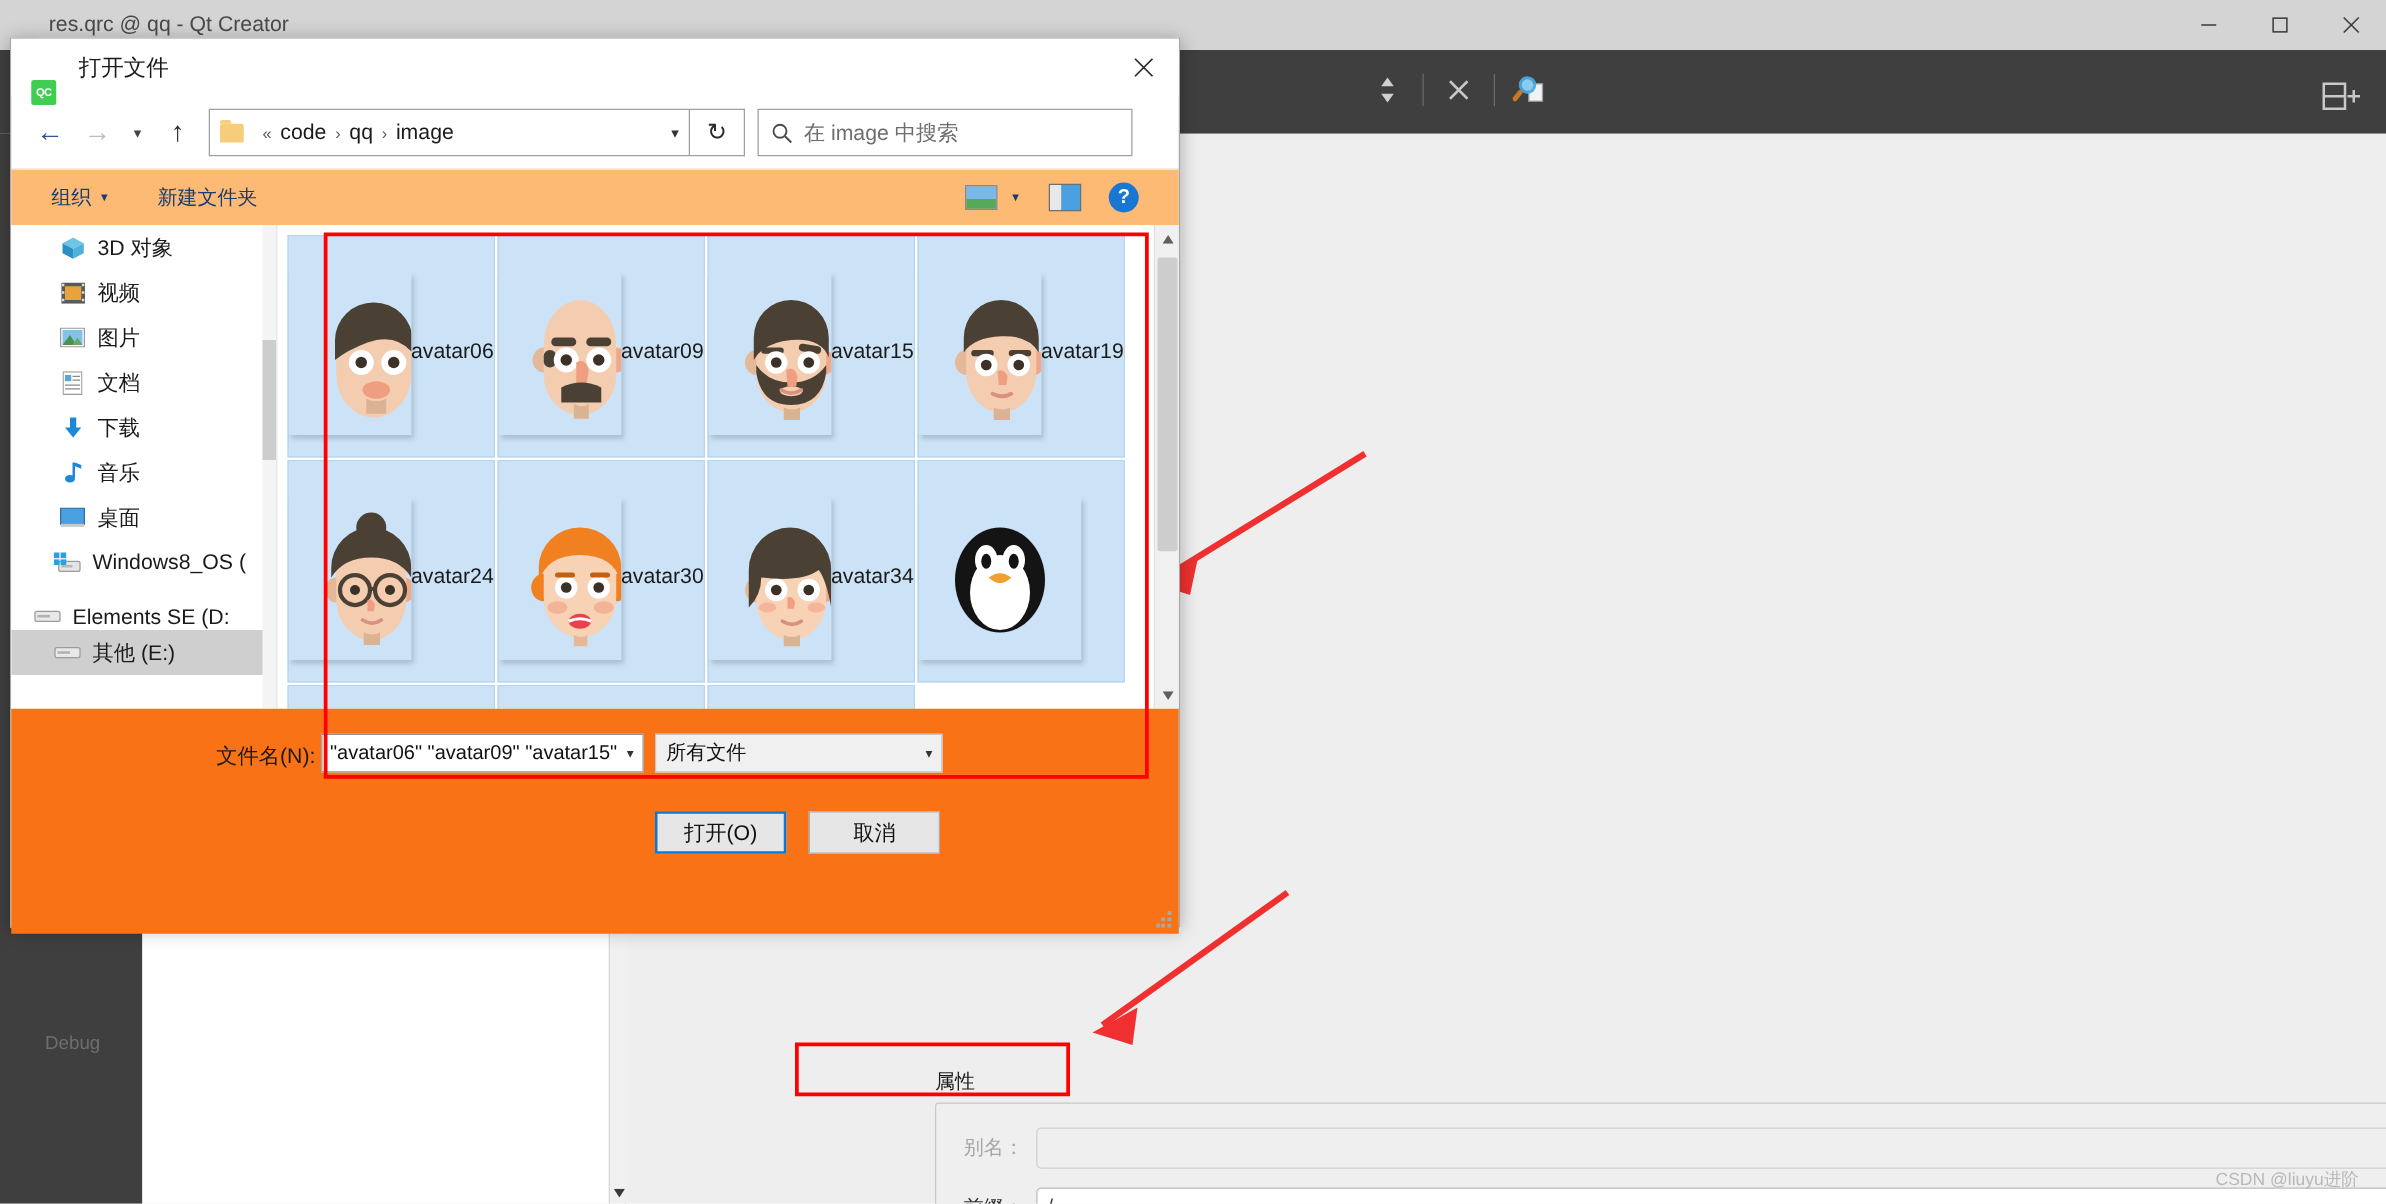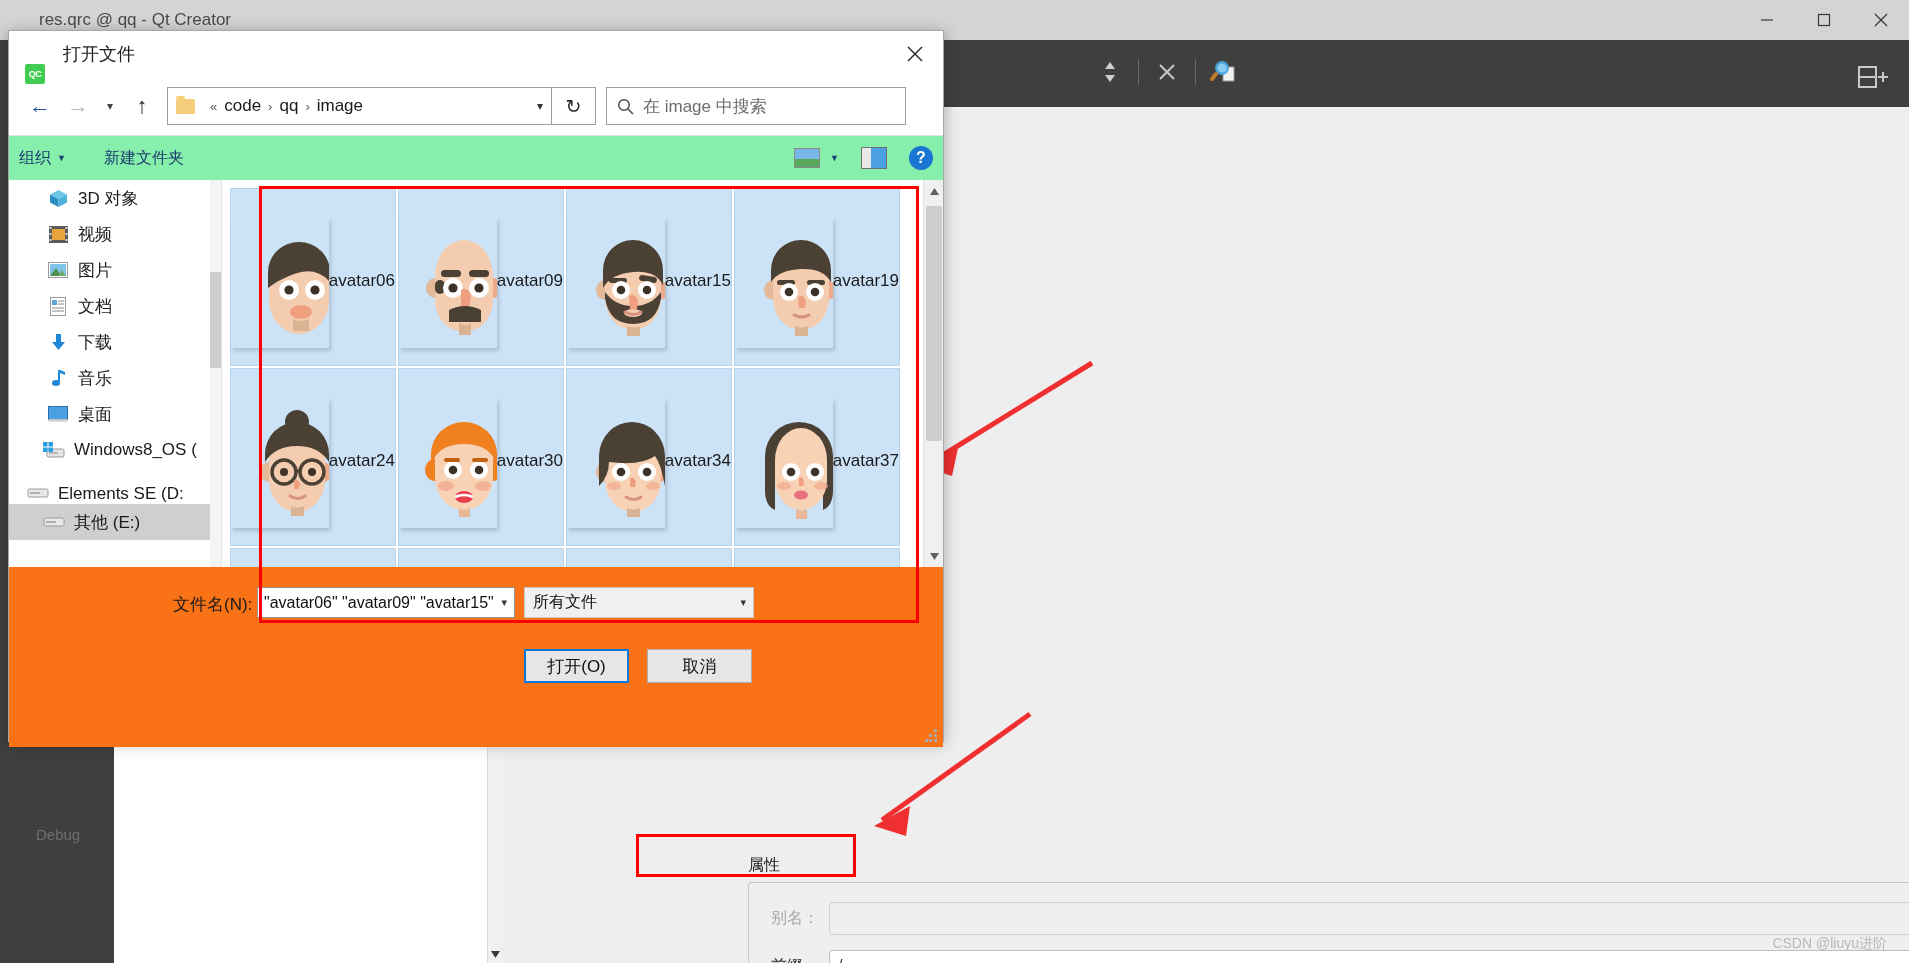--- a/index.html
+++ b/index.html
@@ -166,22 +166,22 @@
     display: flex; align-items: center; justify-content: center;
     background: #ffffff; color: #2a2a2a; font-size: 19px;
   }
   .searchbox {
     width: 300px; height: 38px; border: 1px solid #9f9f9f; background: #ffffff;
     display: flex; align-items: center; padding-left: 10px; margin-left: 10px;
   }
   .search-ph { font-size: 17px; color: #6d6d6d; margin-left: 9px; }
 
   .dlg-toolbar {
-    height: 45px; background: #86efac; border-top: 1px solid #e2e2e2;
-    display: flex; align-items: center; padding: 0 10px; text-align: center;
+    height: 45px; background: #fdba74; border-top: 1px solid #e2e2e2;
+    display: flex; align-items: center; padding: 0 32px; text-align: center;
   }
   .tb-item { font-size: 16px; color: #1b3d6e; display: flex; align-items: center; }
   .tb-caret { margin-left: 6px; font-size: 9px; color: #1b3d6e; }
   .tb-right { margin-left: auto; display: flex; align-items: center; gap: 22px; }
   .view-ico {
     width: 26px; height: 20px; border: 1px solid #8a8a8a;
     background: linear-gradient(#79b8e8 0 55%, #58a85c 55% 100%);
   }
   .pane-ico { width: 26px; height: 22px; border: 1px solid #6f6f6f; display: flex; }
   .pane-ico i { display: block; height: 100%; }
@@ -721,39 +721,20 @@
                 <path d="M63 80 q4 -2 6 4 l-1 5 h-5 Z" fill="#ef9e80"></path>
                 <ellipse cx="47" cy="88" rx="7" ry="4" fill="#f2a88e" opacity="0.7"></ellipse>
                 <ellipse cx="86" cy="88" rx="7" ry="4" fill="#f2a88e" opacity="0.7"></ellipse>
                 <path d="M59 99 q8 5 15 0" stroke="#d8917e" stroke-width="3" fill="none" stroke-linecap="round"></path>
                 <path d="M60 110 q7 3 13 0 v9 h-13 Z" fill="#d9b392"></path>
               </svg>
             </div>
             <div class="tname">avatar34</div>
           </div>
 
-          <div class="tile">
-            <div class="thumb">
-              <svg width="130" height="130" viewBox="0 0 130 130">
-                <rect width="130" height="130" fill="#cce3f7"></rect>
-                <path d="M30 58 a34 34 0 0 1 68 0 v34 q0 16 -10 20 v-40 q-24 6 -48 0 v40 q-10 -4 -10 -20 Z" fill="#4a4034"></path>
-                <path d="M40 62 a26 32 0 0 1 52 0 v20 a26 30 0 0 1 -52 0 Z" fill="#f7d2b5"></path>
-                <circle cx="56" cy="74" r="9" fill="#fff"></circle>
-                  <circle cx="56" cy="74" r="4.3" fill="#3b3127"></circle>
-                <circle cx="80" cy="74" r="9" fill="#fff"></circle>
-                  <circle cx="80" cy="74" r="4.3" fill="#3b3127"></circle>
-                <ellipse cx="49" cy="88" rx="7" ry="4" fill="#f2a88e" opacity="0.7"></ellipse>
-                <ellipse cx="86" cy="88" rx="7" ry="4" fill="#f2a88e" opacity="0.7"></ellipse>
-                <path d="M64 80 q4 -2 5 4 l-1 4 h-4 Z" fill="#ef9e80"></path>
-                <ellipse cx="66" cy="97" rx="7" ry="4.5" fill="#e8707c"></ellipse>
-                <path d="M61 111 q6 3 11 0 v10 h-11 Z" fill="#e8b896"></path>
-              </svg>
-            </div>
-            <div class="tname">avatar37</div>
-          </div>
 
           <div class="tile">
             <div class="thumb">
               <svg width="130" height="130" viewBox="0 0 130 130">
                 <rect width="130" height="130" fill="#cce3f7"></rect>
                 <ellipse cx="65" cy="66" rx="36" ry="42" fill="#141414"></ellipse>
                 <ellipse cx="65" cy="76" rx="24" ry="30" fill="#ffffff"></ellipse>
                 <ellipse cx="54" cy="50" rx="9" ry="12" fill="#ffffff"></ellipse>
                 <ellipse cx="76" cy="50" rx="9" ry="12" fill="#ffffff"></ellipse>
                 <ellipse cx="54" cy="51" rx="4" ry="6" fill="#141414"></ellipse>

